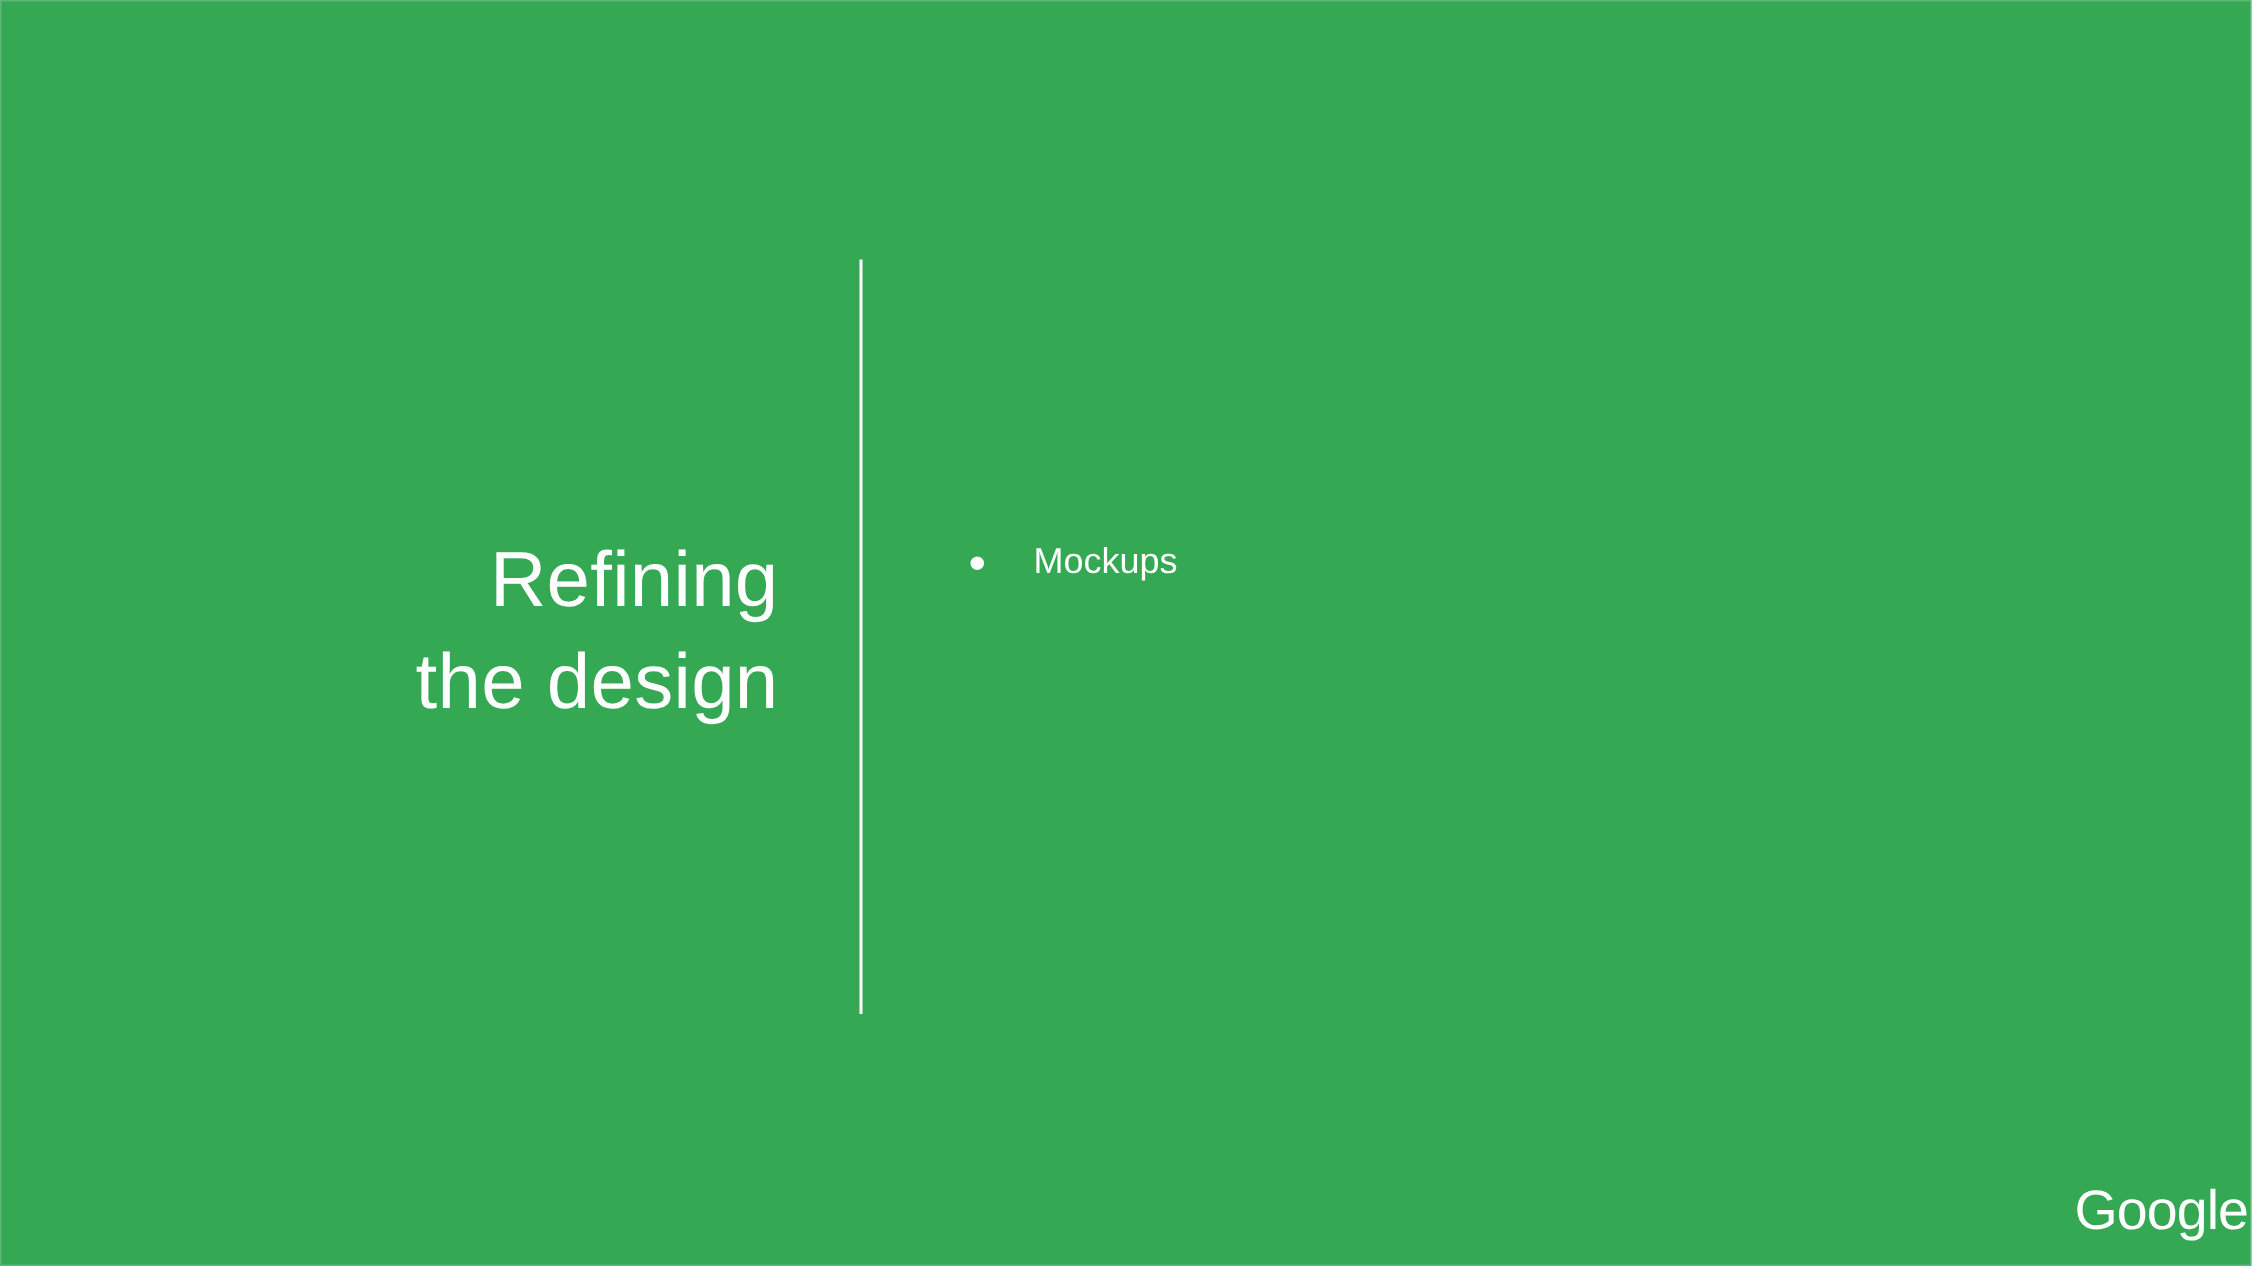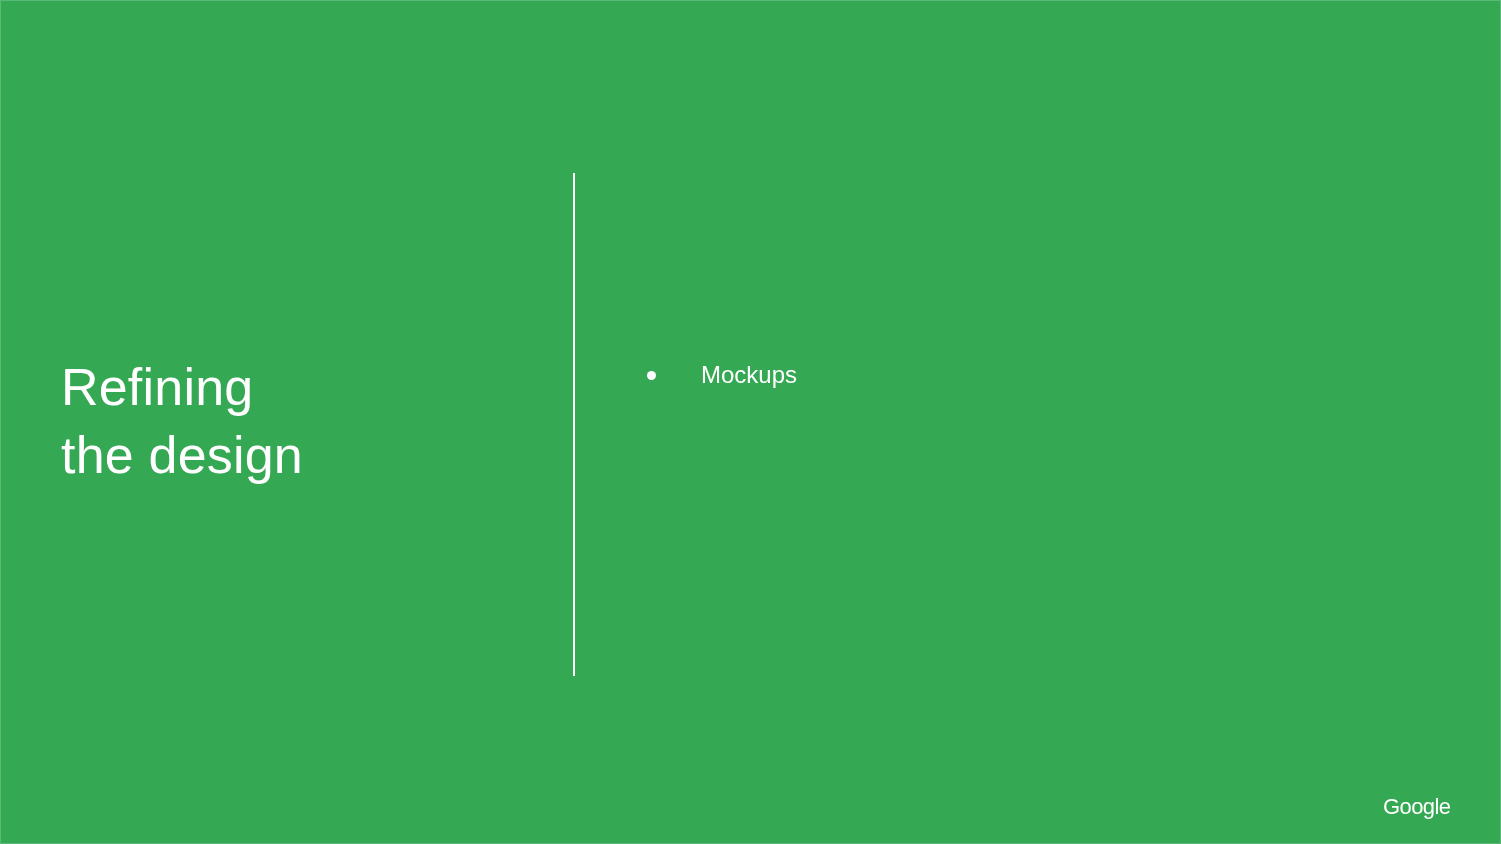--- a/index.html
+++ b/index.html
@@ -20,21 +20,21 @@
     border: 1px solid #59b977;
     overflow: hidden;
   }
 
   
   .title-block {
     position: absolute;
     left: 60px;
     top: 352px;
     width: 458px;
-    text-align: left;
+    text-align: right;
     color: #ffffff;
     font-size: 52px;
     line-height: 68px;
     font-weight: 400;
     letter-spacing: 0.2px;
     white-space: pre-line;
   }
 
   
   .divider {
@@ -69,31 +69,31 @@
   .bullet-marker {
     position: absolute;
     left: 6px;
     top: 22px;
     width: 9px;
     height: 9px;
     border-radius: 50%;
     background: #ffffff;
   }
   .bullet-text {
-    margin-left: 60px;
+    margin-left: 48px;
     white-space: nowrap;
   }
 
   
   .brand {
     position: absolute;
     left: 1382px;
     top: 791px;
     color: #ffffff;
-    font-size: 22px;
+    font-size: 37px;
     line-height: 29px;
     font-weight: 400;
     letter-spacing: -0.6px;
   }
 </style>
 </head>
 <body>
 
 <div class="slide">
 

